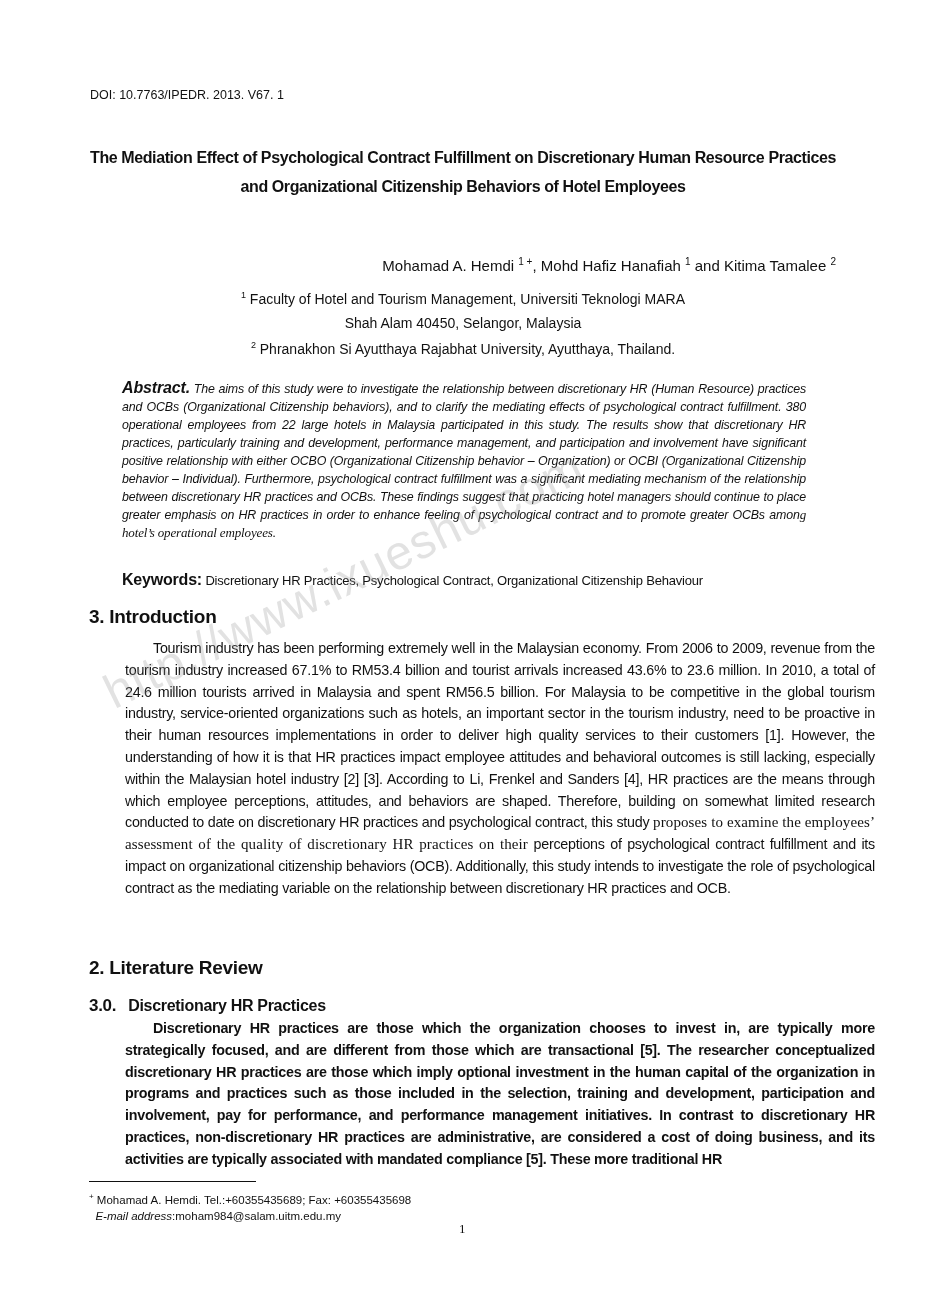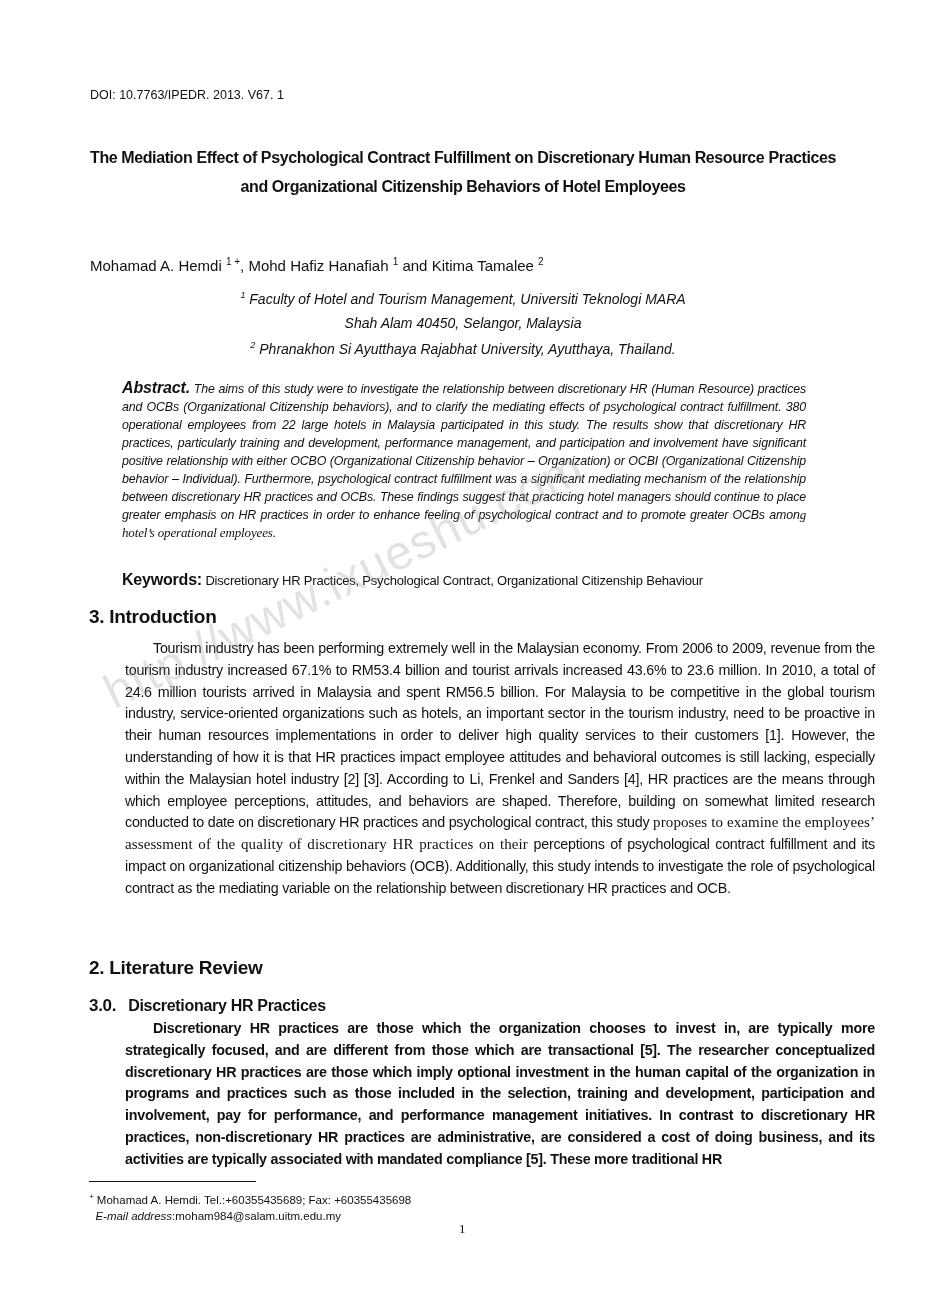--- a/index.html
+++ b/index.html
@@ -6,23 +6,23 @@
     body {
       width: 926px; height: 1309px; position: relative; overflow: hidden;
       font-family: "Liberation Sans", sans-serif; color: #111;
     }
     .abs { position: absolute; }
     .doi { left: 90px; top: 88px; font-size: 12.5px; }
     .title {
       left: 90px; width: 746px; top: 143px; text-align: center;
       font-size: 16px; font-weight: bold; line-height: 29px; letter-spacing: -0.4px;
     }
-    .authors { left: 90px; width: 746px; top: 256px; text-align: left; font-size: 15px; }
+    .authors { left: 90px; width: 746px; top: 256px; text-align: right; font-size: 15px; }
     .authors sup { font-size: 10px; }
-    .aff { left: 90px; width: 746px; text-align: center; font-size: 14px; font-style: italic; }
+    .aff { left: 90px; width: 746px; text-align: center; font-size: 14px; }
     .aff sup { font-size: 9px; }
     .aff1 { top: 290px; }
     .aff2 { top: 315px; }
     .aff3 { top: 340px; }
     .abstract {
       left: 122px; width: 684px; top: 379px;
       font-size: 12.4px; line-height: 18px; text-align: justify; letter-spacing: -0.15px; font-style: italic;
     }
     .abstract .lead { font-weight: bold; font-size: 16px; }
     .abstract .serif-tail { font-family: "Liberation Serif", serif; font-size: 13px; }

